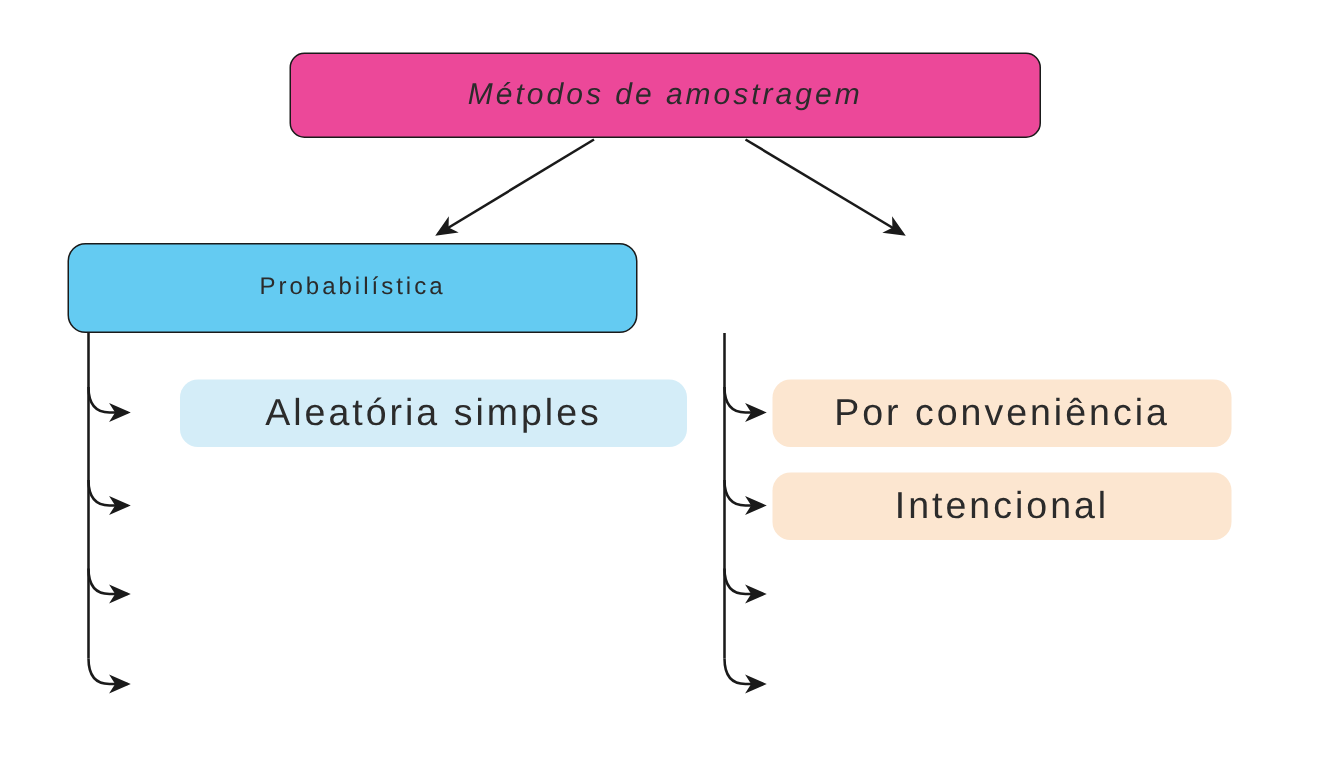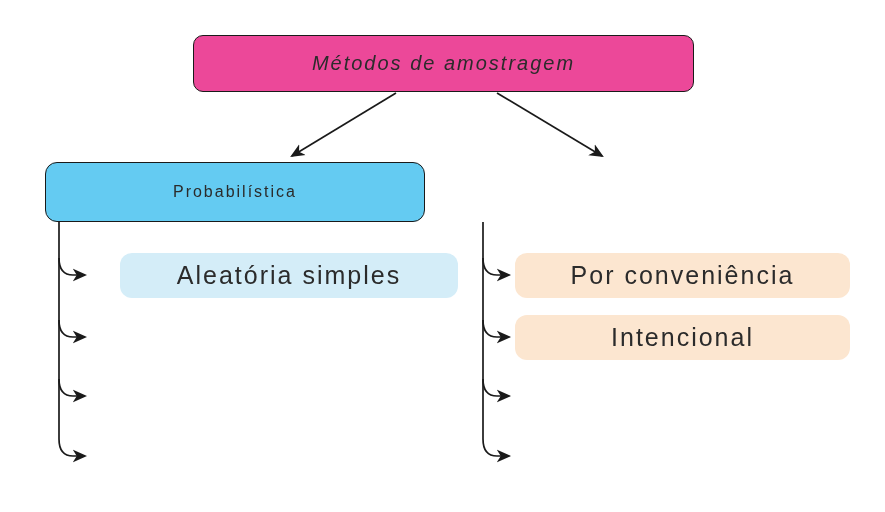--- a/index.html
+++ b/index.html
@@ -35,21 +35,21 @@
     font-size:16px;
   }
   .hdr-blue{left:45px;width:380px;background:#64CBF2;}
   .hdr-orange{left:468px;width:382px;background:#F9AA56;}
   .item{
     height:45px;
     border-radius:12px;
     font-size:25px;
   }
   .item-blue{left:90px;width:338px;background:#D4EDF8;margin-left:30px;}
-  .item-orange{left:515px;width:335px;background:#FCE6D0;}
+  .item-orange{left:515px;width:306px;background:#FCE6D0;}
   .r1{top:253px}.r2{top:315px}.r3{top:374px}.r4{top:434px}
   .ln{stroke:#1a1a1a;stroke-width:1.7;fill:none;}
 </style>
 </head>
 <body>
 
 <div class="canvas">
 
   <svg class="connectors" width="885" height="512" viewBox="0 0 885 512" aria-hidden="true">
     <defs>

